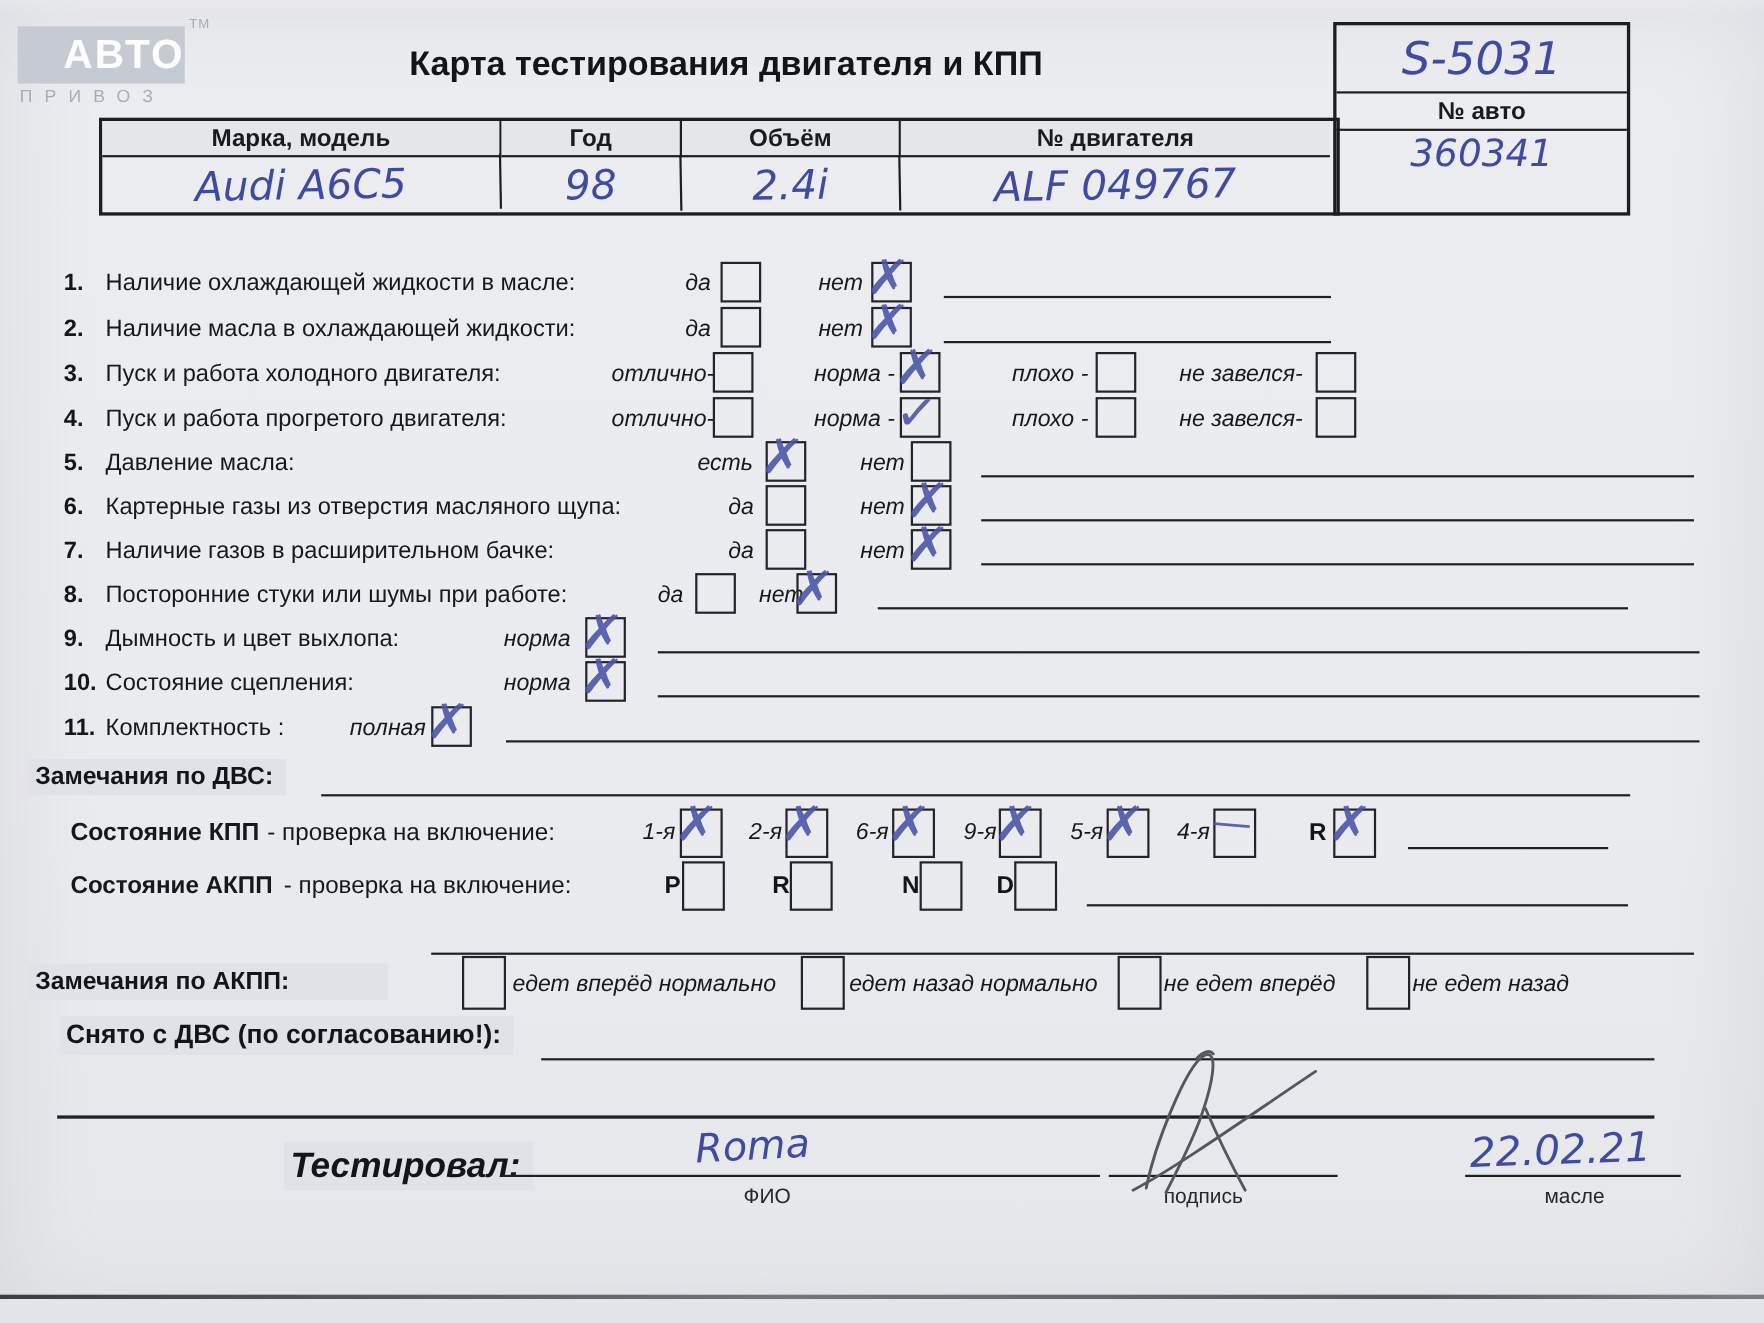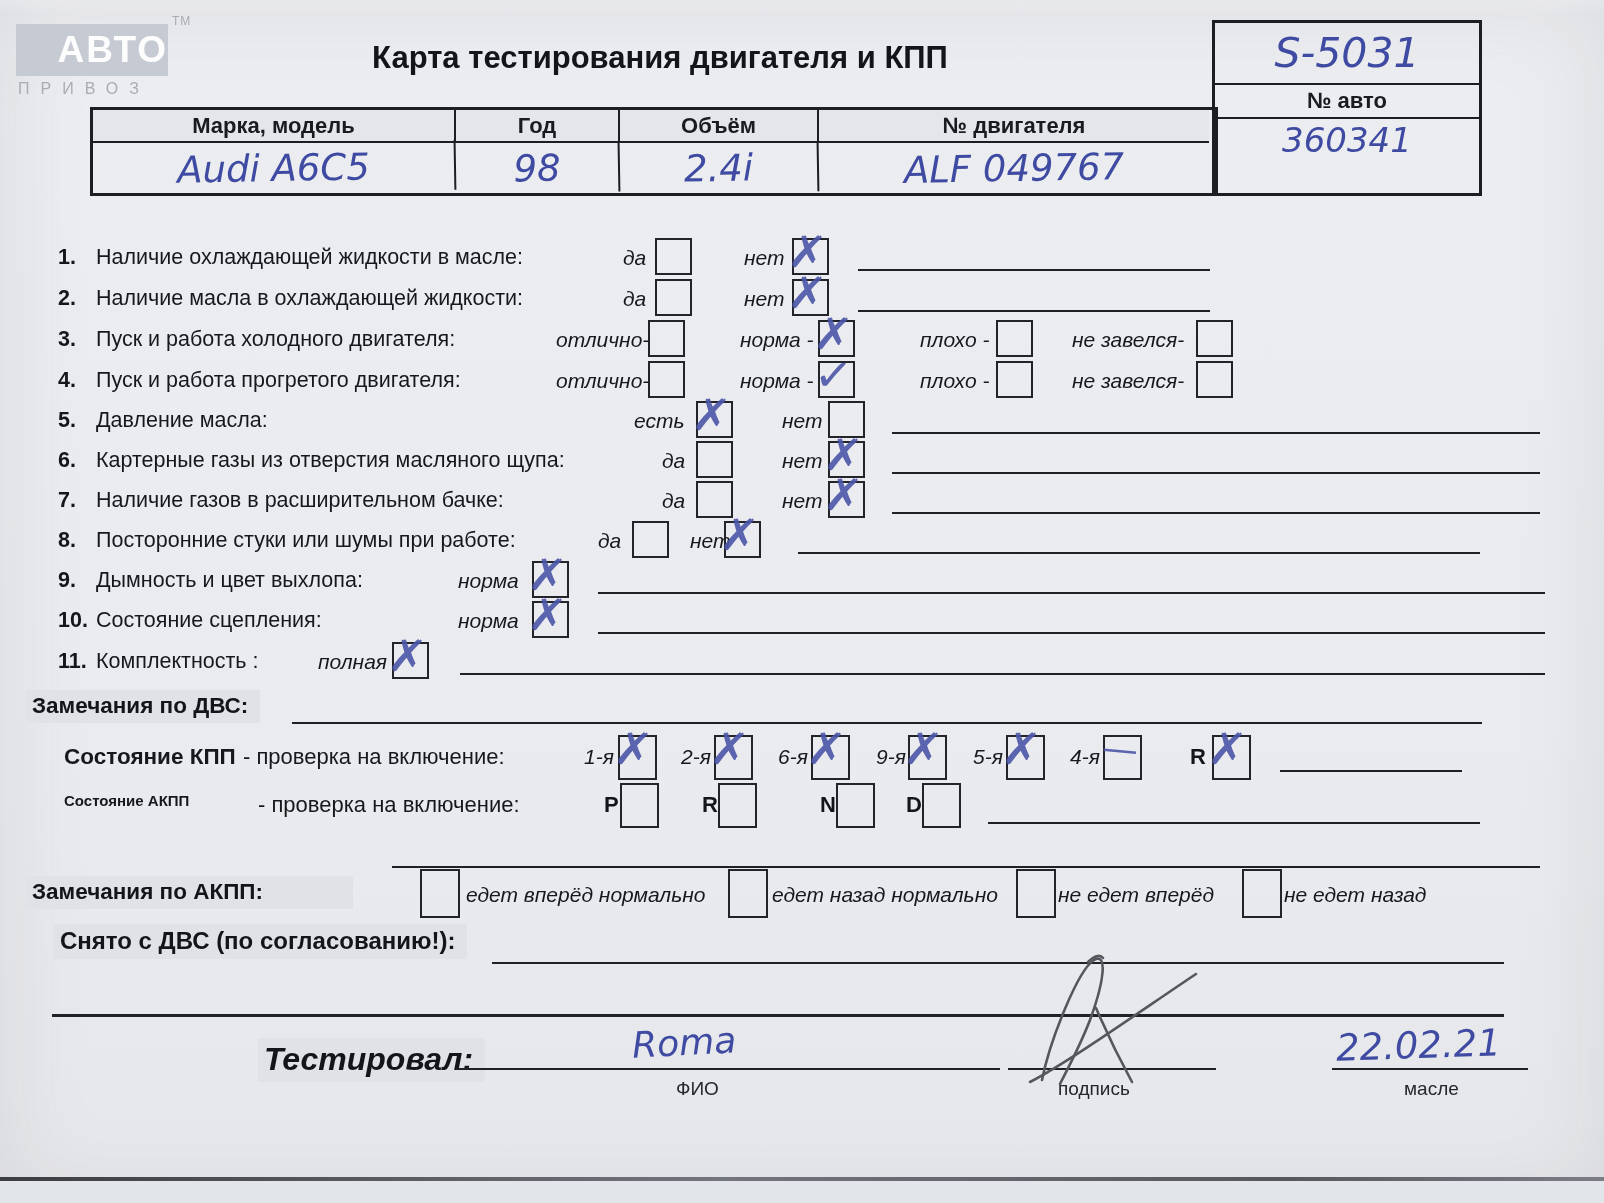--- a/index.html
+++ b/index.html
@@ -277,21 +277,21 @@
         <i class="mark" style="left:-3px;top:-6px;font-size:36px">—</i>
       </span>
     <span class="gletter" style="left:1190px">R</span>
     <span class="cb g" style="left:1212px">
         <i class="mark">✗</i>
       </span>
     <span class="ln" style="left:1280px;width:182px;top:26px"></span>
   </div>
 
   <div class="row" style="top:792px">
-    <span class="lbl" style="left:64px;font-weight:bold;font-size:15px">Состояние АКПП</span>
+    <span class="lbl" style="left:64px;font-weight:bold;font-size:22px">Состояние АКПП</span>
     <span class="lbl" style="left:258px;font-size:22px"> - проверка на включение:</span>
     <span class="gletter" style="left:604px">P</span>
     <span class="cb g" style="left:620px">
         <i class="mark"></i>
       </span>
     <span class="gletter" style="left:702px">R</span>
     <span class="cb g" style="left:718px">
         <i class="mark"></i>
       </span>
     <span class="gletter" style="left:820px">N</span>

